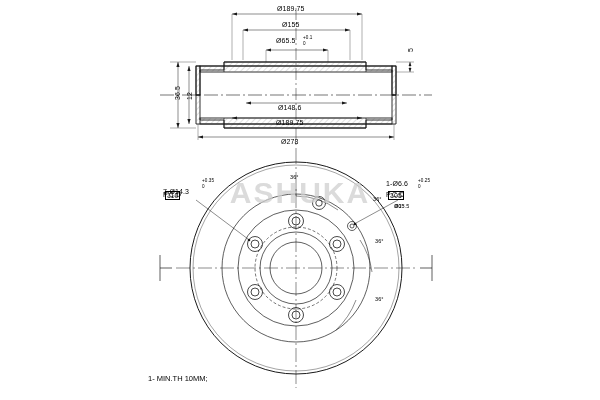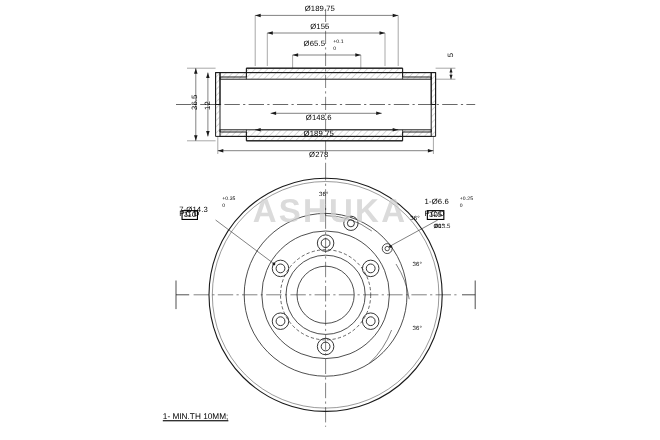--- a/index.html
+++ b/index.html
@@ -54,21 +54,20 @@
     font-weight: bold;
     letter-spacing: 2px;
     color: #cfcfcf;
     opacity: 0.75;
     pointer-events: none;
   }
   .note {
     position: absolute;
     font-size: 7.5px;
     color: #000;
-    text-decoration: underline;
   }
 </style>
 </head>
 <body>
 
 <div id="sheet">
 
   <svg class="drawing" viewBox="0 0 600 400">
     <defs>
       <pattern id="hatchPat" width="4" height="4" patternTransform="rotate(45)" patternUnits="userSpaceOnUse">

